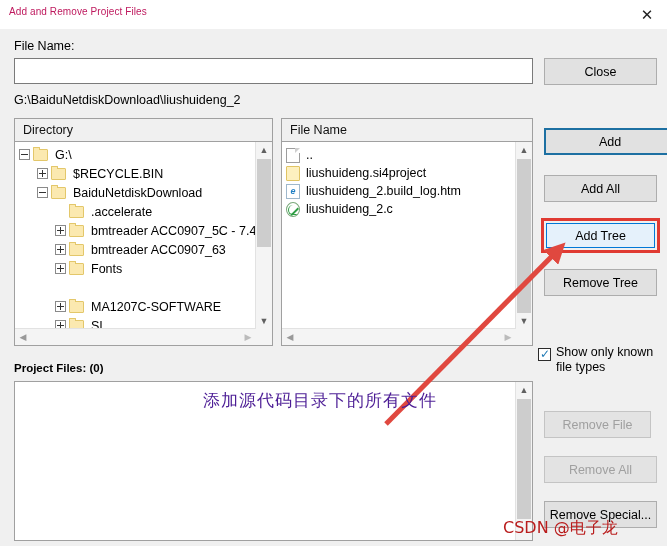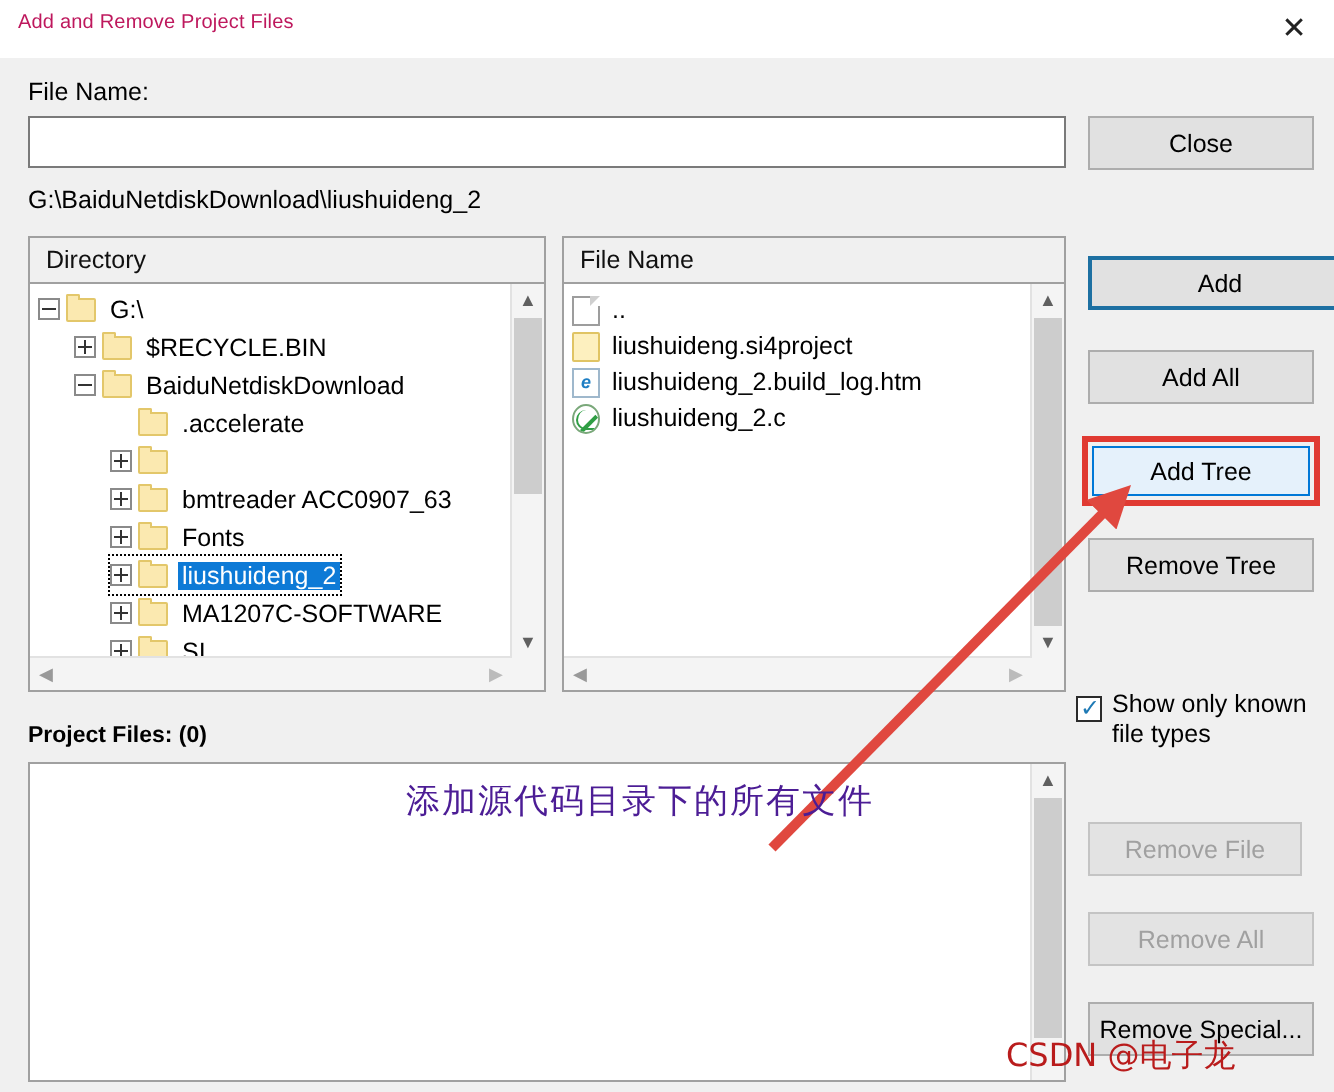--- a/index.html
+++ b/index.html
@@ -243,35 +243,31 @@
             <span class="tlabel">BaiduNetdiskDownload</span>
           </div>
           <div class="tnode" style="top: 60px; left: 40px;">
             <span class="expander none"></span>
             <span class="folder"></span>
             <span class="tlabel">.accelerate</span>
           </div>
           <div class="tnode" style="top: 79px; left: 40px;">
             <span class="expander plus"></span>
             <span class="folder"></span>
+            <span class="tlabel">bmtreader ACC0907_5C - 7.4</span>
           </div>
           <div class="tnode" style="top: 98px; left: 40px;">
             <span class="expander plus"></span>
             <span class="folder"></span>
             <span class="tlabel">bmtreader ACC0907_63</span>
           </div>
           <div class="tnode" style="top: 117px; left: 40px;">
             <span class="expander plus"></span>
             <span class="folder"></span>
             <span class="tlabel">Fonts</span>
-          </div>
-          <div class="tnode selected" style="top: 136px; left: 40px;">
-            <span class="expander plus"></span>
-            <span class="folder"></span>
-            <span class="tlabel">liushuideng_2</span>
           </div>
           <div class="tnode" style="top: 155px; left: 40px;">
             <span class="expander plus"></span>
             <span class="folder"></span>
             <span class="tlabel">MA1207C-SOFTWARE</span>
           </div>
           <div class="tnode" style="top: 174px; left: 40px;">
             <span class="expander plus"></span>
             <span class="folder"></span>
             <span class="tlabel">SI</span>

